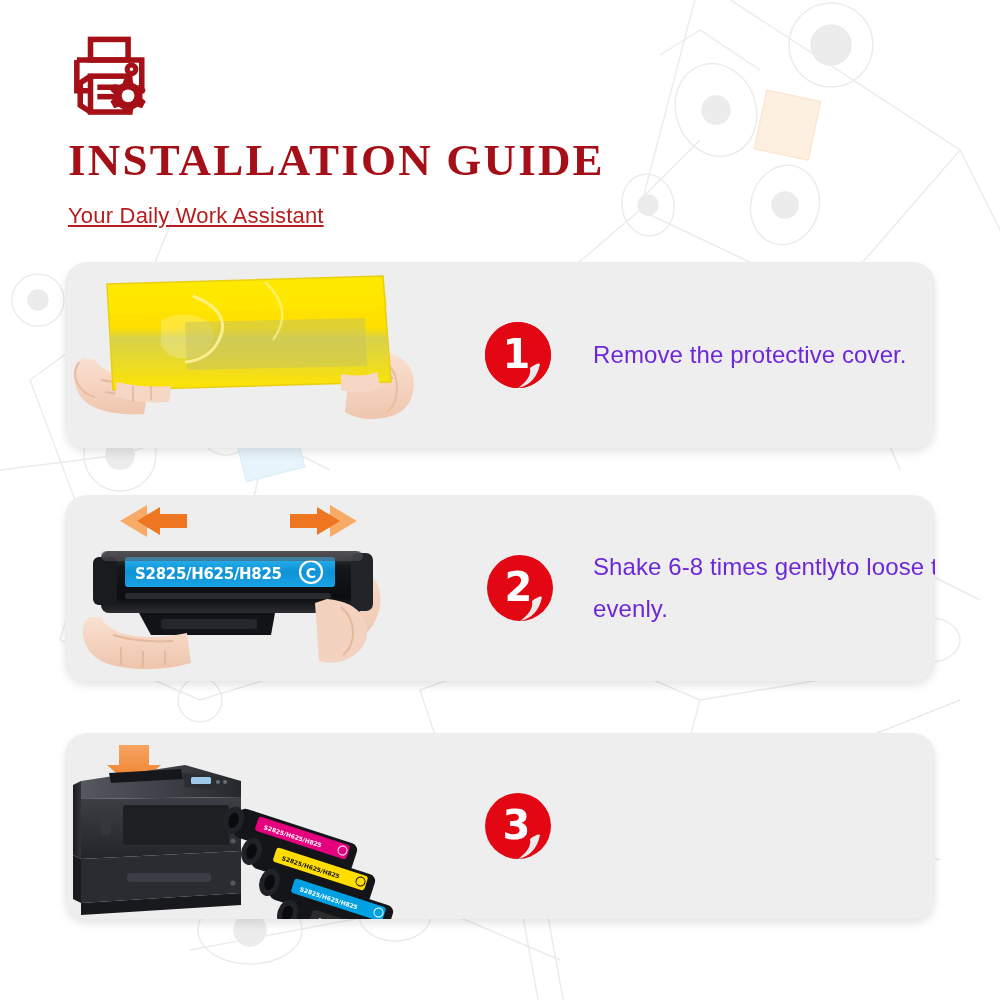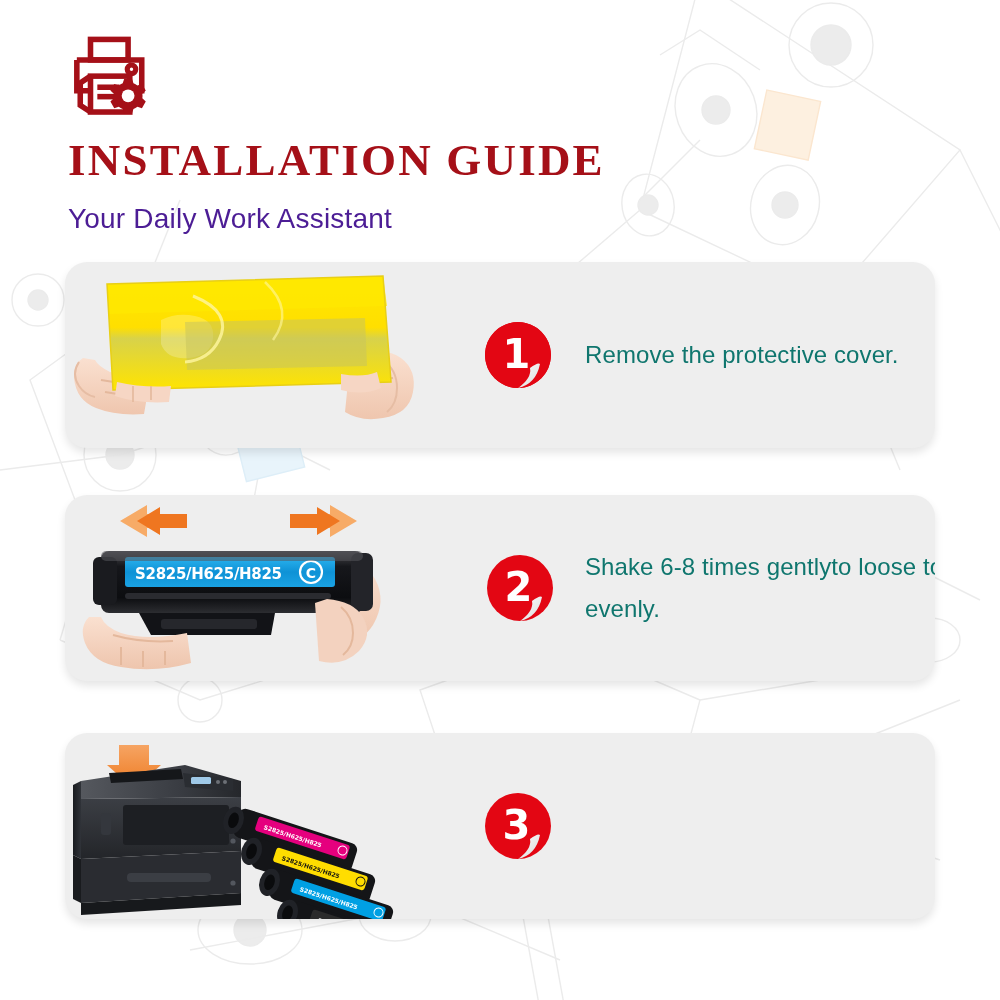--- a/index.html
+++ b/index.html
@@ -26,25 +26,26 @@
     color:#a51018;
     font-family:"Liberation Serif", serif;
     font-size:45px;
     font-weight:700;
     letter-spacing:2.2px;
     margin-top:20px;
     line-height:1;
     white-space:nowrap;
   }
   #page-subtitle {
-    color:#4c1d95;
-    font-size:28px;
+    color:#b91c1c;
+    font-size:22px;
     font-weight:400;
     margin-top:20px;
     letter-spacing:.2px;
+    text-decoration:underline;
   }
 
   
   .step-card {
     position:absolute;
     left:65px;
     width:870px;
     background:#eeeeee;
     border-radius:22px;
     box-shadow:0 5px 9px rgba(0,0,0,.10);
@@ -68,25 +69,26 @@
     font-family:"DejaVu Sans", sans-serif;
     font-size:40px;
     font-weight:700;
     padding-bottom:3px;
     padding-right:3px;
   }
   .step-text {
     position:absolute;
     top:50%;
     transform:translateY(-50%);
-    color:#0f766e;
+    color:#6d28d9;
     font-size:24px;
     line-height:1.75;
     letter-spacing:.1px;
     width:400px;
+    margin-left:8px;
   }
   #step-badge-1, #step-badge-3 { left:418px; }
   #step-badge-2 { left:420px; }
   #step-text-1, #step-text-3 { left:520px; }
   #step-text-2 { left:520px; }
 
   
   .arrow-dark { fill:#ef7620; }
   .arrow-light { fill:#f7ab67; }
   .label-text {

